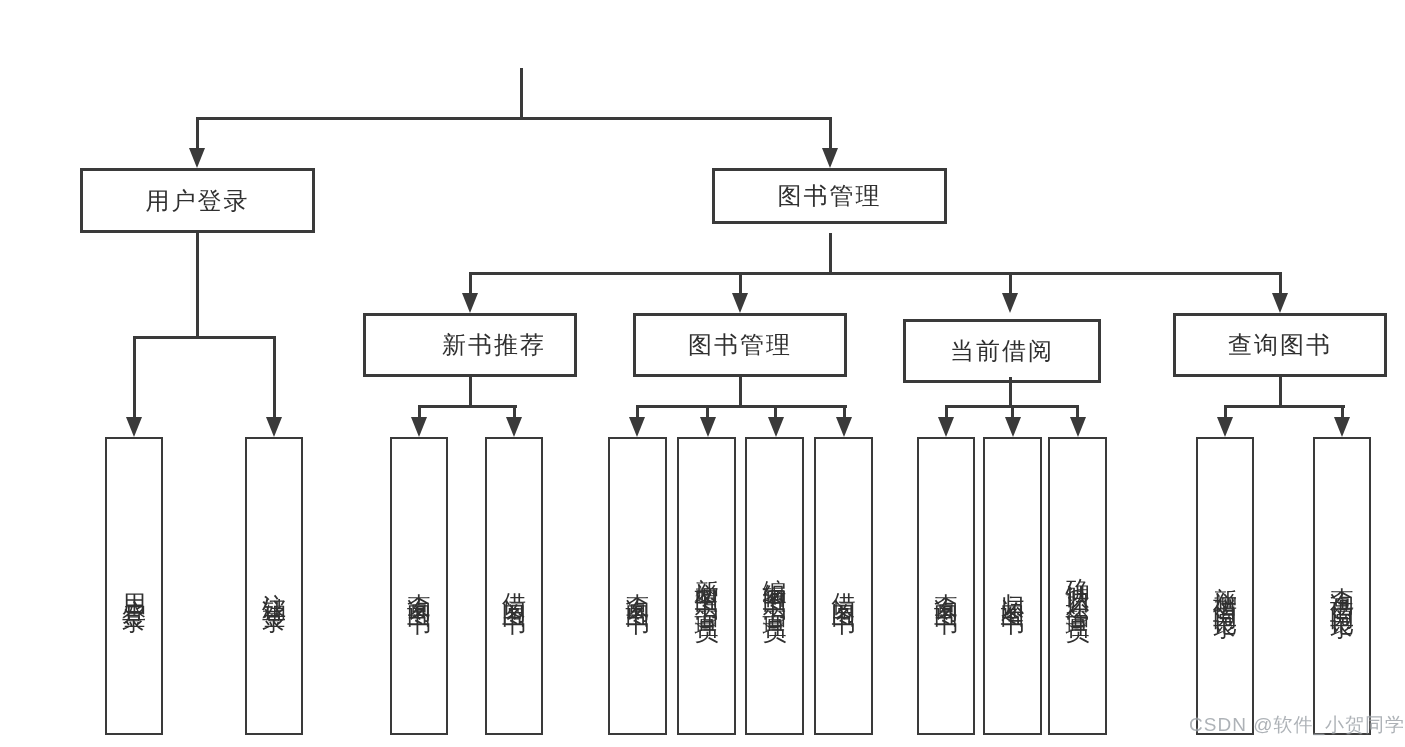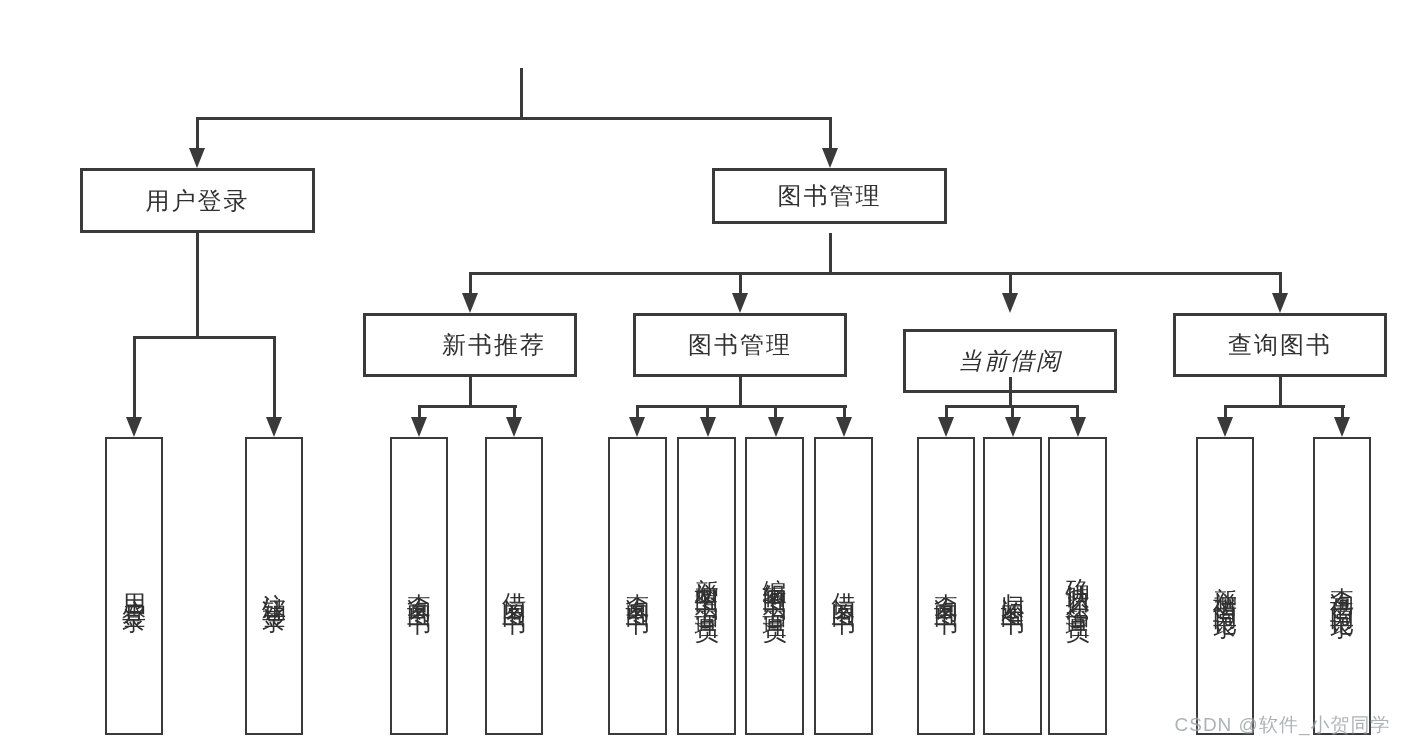--- a/index.html
+++ b/index.html
@@ -29,21 +29,21 @@
   .arrow {
     position:absolute; width:0; height:0;
     border-left:8px solid transparent; border-right:8px solid transparent;
     border-top:20px solid #3a3a3a;
   }
 
   
   .watermark {
     position:absolute; left:1160px; top:712px; width:245px;
     font-size:19px; color:#9aa0a6; opacity:.8; letter-spacing:1px;
-    text-align:center; text-shadow:0 0 2px #ffffff; white-space:nowrap;
+    text-align:right; text-shadow:0 0 2px #ffffff; white-space:nowrap;
   }
 </style>
 </head>
 <body>
 
 <div class="stage">
 
 
   <div class="cl vl" style="left:519.5px; top:68px;  height:50px;"></div>
   <div class="cl hl" style="left:195.5px; top:116.5px; width:636px;"></div>
@@ -76,21 +76,21 @@
   <div class="arrow" style="left:1002px; top:293px;"></div>
   <div class="cl vl" style="left:1278.5px; top:273px; height:22px;"></div>
   <div class="arrow" style="left:1272px; top:293px;"></div>
 
   <div class="node" style="left:363px; top:313px; width:214px; height:64px;padding-left:48px;">
     <span>新书推荐</span>
   </div>
   <div class="node" style="left:633px; top:313px; width:214px; height:64px;">
     <span>图书管理</span>
   </div>
-  <div class="node" style="left:903px; top:329px; width:214px; height:64px;font-style:italic;">
+  <div class="node" style="left:903px; top:319px; width:198px; height:64px;">
     <span>当前借阅</span>
   </div>
   <div class="node" style="left:1173px; top:313px; width:214px; height:64px;">
     <span>查询图书</span>
   </div>
 
   <div class="cl vl" style="left:468.5px; top:377px; height:29px;"></div>
   <div class="cl hl" style="left:417.5px; top:404.5px; width:99px;"></div>
   <div class="cl vl" style="left:417.5px; top:406px; height:13px;"></div>
   <div class="arrow" style="left:411px; top:417px;"></div>

